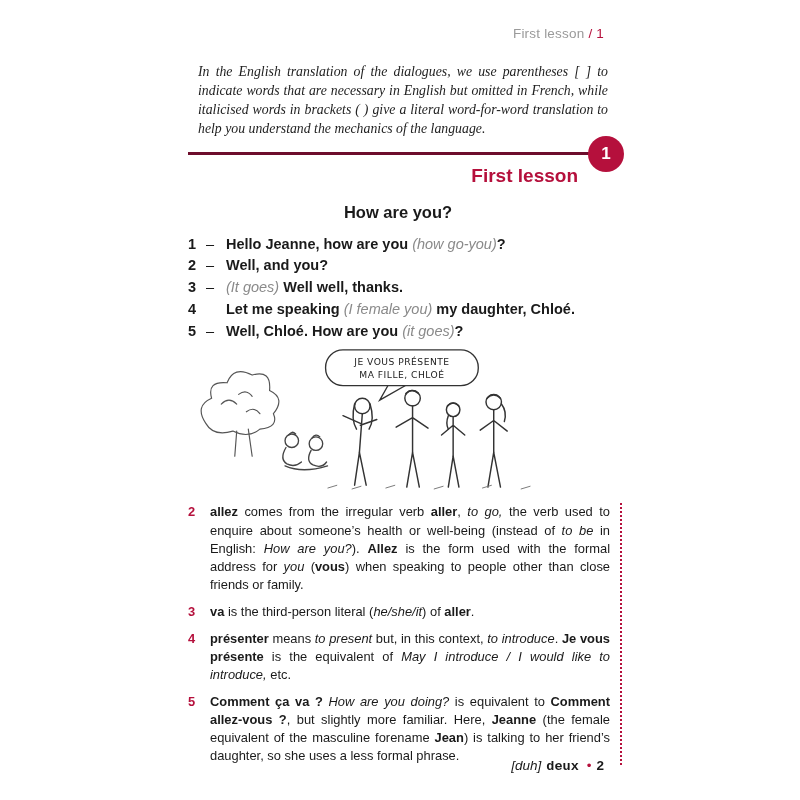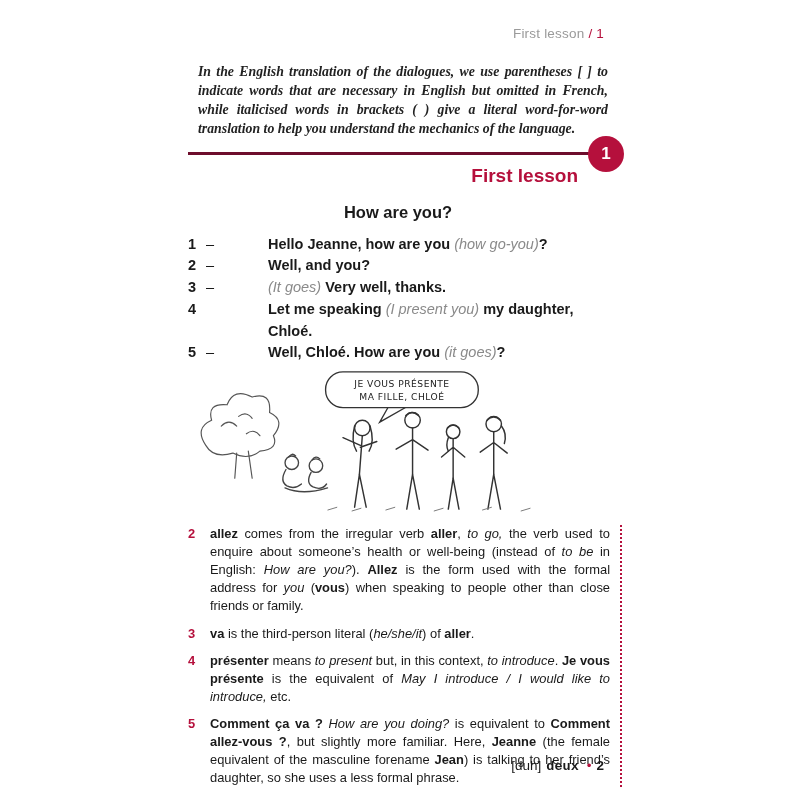--- a/index.html
+++ b/index.html
@@ -7,52 +7,52 @@
   html,body { margin:0; padding:0; background:#ffffff; }
   body { width:800px; height:800px; font-family:"Liberation Sans", sans-serif; color:#1a1a1a; }
   .page { position:relative; width:800px; height:800px; background:#fff; overflow:hidden;border-radius:11px; }
 
   .header { position:absolute; top:26px; right:196px; font-size:13.5px; color:#9a9a9a; letter-spacing:0.2px; }
   .header .pg { color:var(--accent); margin-left:4px; }
 
   .content { position:absolute; left:188px; top:48px; width:420px; }
 
   .intro { font-family:"Liberation Serif", serif; font-style:italic; font-size:13.8px;
-           line-height:1.38; text-align:justify; color:#222; padding-left:10px;font-weight:bold; }
+           line-height:1.38; text-align:justify; color:#222; padding-left:10px; }
 
   .rule { margin-top:11px; border-top:3px solid var(--rule); position:relative; width:100%; }
   .badge { position:absolute; right:-16px; top:-19px; width:36px; height:36px; border-radius:50%;
            background:var(--accent); color:#fff; font-weight:bold; font-size:17px;
            display:flex; align-items:center; justify-content:center; }
 
   .lesson-title { text-align:right; padding-right:30px; color:var(--accent);
                   font-size:19px; font-weight:bold; margin-top:10px; }
 
   .dialogue-title { text-align:center; font-size:16.5px; font-weight:bold; margin-top:16px; margin-bottom:12px; }
 
   .dline { display:flex; font-size:14.5px; line-height:1.5; }
   .dnum  { width:18px; flex:none; font-weight:bold; }
   .ddash { width:20px; flex:none; }
-  .dtext { flex:1;margin-left:42px; }
+  .dtext { flex:1; }
 
   .illus-wrap { margin:6px 0 4px 4px; }
 
   .notes { margin-top:8px; margin-right:-14px; padding-right:10px;
            border-right:2px dotted var(--accent); }
   .note  { display:flex; margin-bottom:9px; font-size:12.9px; line-height:1.4; }
   .nnum  { width:22px; flex:none; color:var(--accent); font-weight:bold; }
   .ntext { flex:1; text-align:justify; }
 
   .seg-b  { font-weight:bold; }
   .seg-i  { font-style:italic; }
   .seg-gi { font-style:italic; color:var(--muted); }
   .seg-p  { }
 
   .footer { position:absolute; top:758px; right:196px; font-size:13.5px; }
-  .footer .ph { margin-right:5px;text-align:center; }
+  .footer .ph { font-style:italic; margin-right:5px;text-align:center; }
   .footer .word { font-weight:bold;font-family:Liberation Mono, monospace; }
   .footer .bullet { color:var(--accent); margin:0 5px 0 8px; }
   .footer .pg { font-weight:bold; }
 
   svg text.bubble-txt { font-family:"DejaVu Sans", sans-serif; font-size:9.5px; fill:#222; letter-spacing:0.5px; }
 </style>
 </head>
 <body>
 
 <div class="page">
@@ -80,26 +80,26 @@
         <span class="dtext"><span class="seg-b">Hello Jeanne, how are you </span><span class="seg-gi">(how go-you)</span><span class="seg-b">?</span></span>
       </div>
       <div class="dline">
         <span class="dnum">2</span>
         <span class="ddash">–</span>
         <span class="dtext"><span class="seg-b">Well, and you?</span></span>
       </div>
       <div class="dline">
         <span class="dnum">3</span>
         <span class="ddash">–</span>
-        <span class="dtext"><span class="seg-gi">(It goes)</span><span class="seg-b"> Very well, thanks.</span></span>
+        <span class="dtext"><span class="seg-gi">(It goes)</span><span class="seg-b"> Well well, thanks.</span></span>
       </div>
       <div class="dline">
         <span class="dnum">4</span>
         <span class="ddash"></span>
-        <span class="dtext"><span class="seg-b">Let me speaking </span><span class="seg-gi">(I present you)</span><span class="seg-b"> my daughter, Chloé.</span></span>
+        <span class="dtext"><span class="seg-b">Let me speaking </span><span class="seg-gi">(I female you)</span><span class="seg-b"> my daughter, Chloé.</span></span>
       </div>
       <div class="dline">
         <span class="dnum">5</span>
         <span class="ddash">–</span>
         <span class="dtext"><span class="seg-b">Well, Chloé. How are you </span><span class="seg-gi">(it goes)</span><span class="seg-b">?</span></span>
       </div>
     </div>
 
     <div class="illus-wrap">
       <svg viewBox="0 0 430 148" width="416" height="143">

